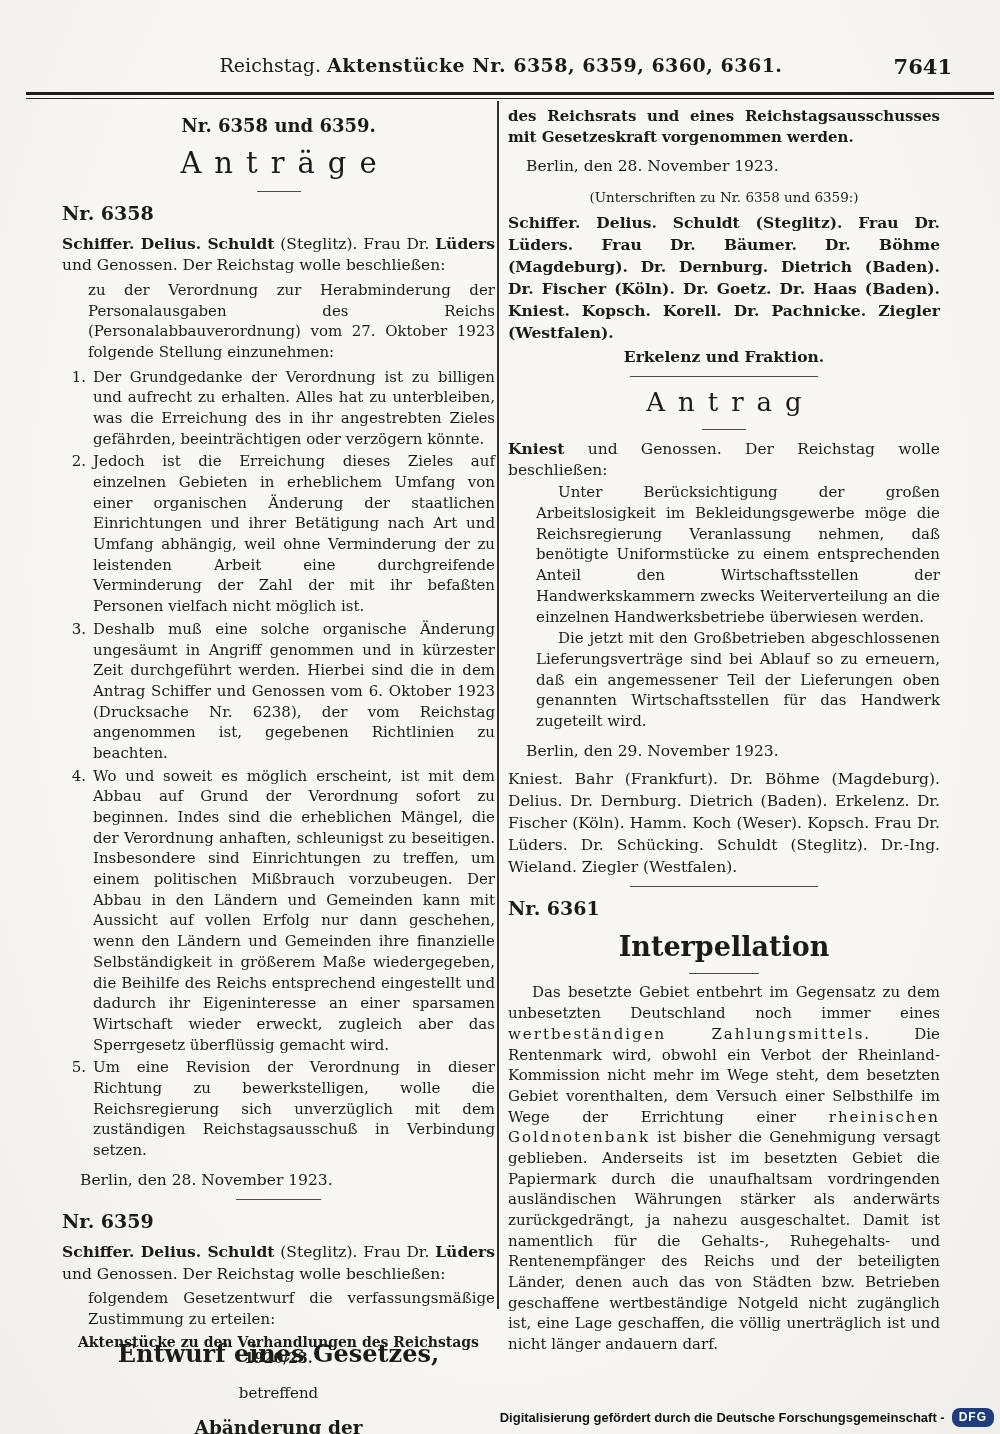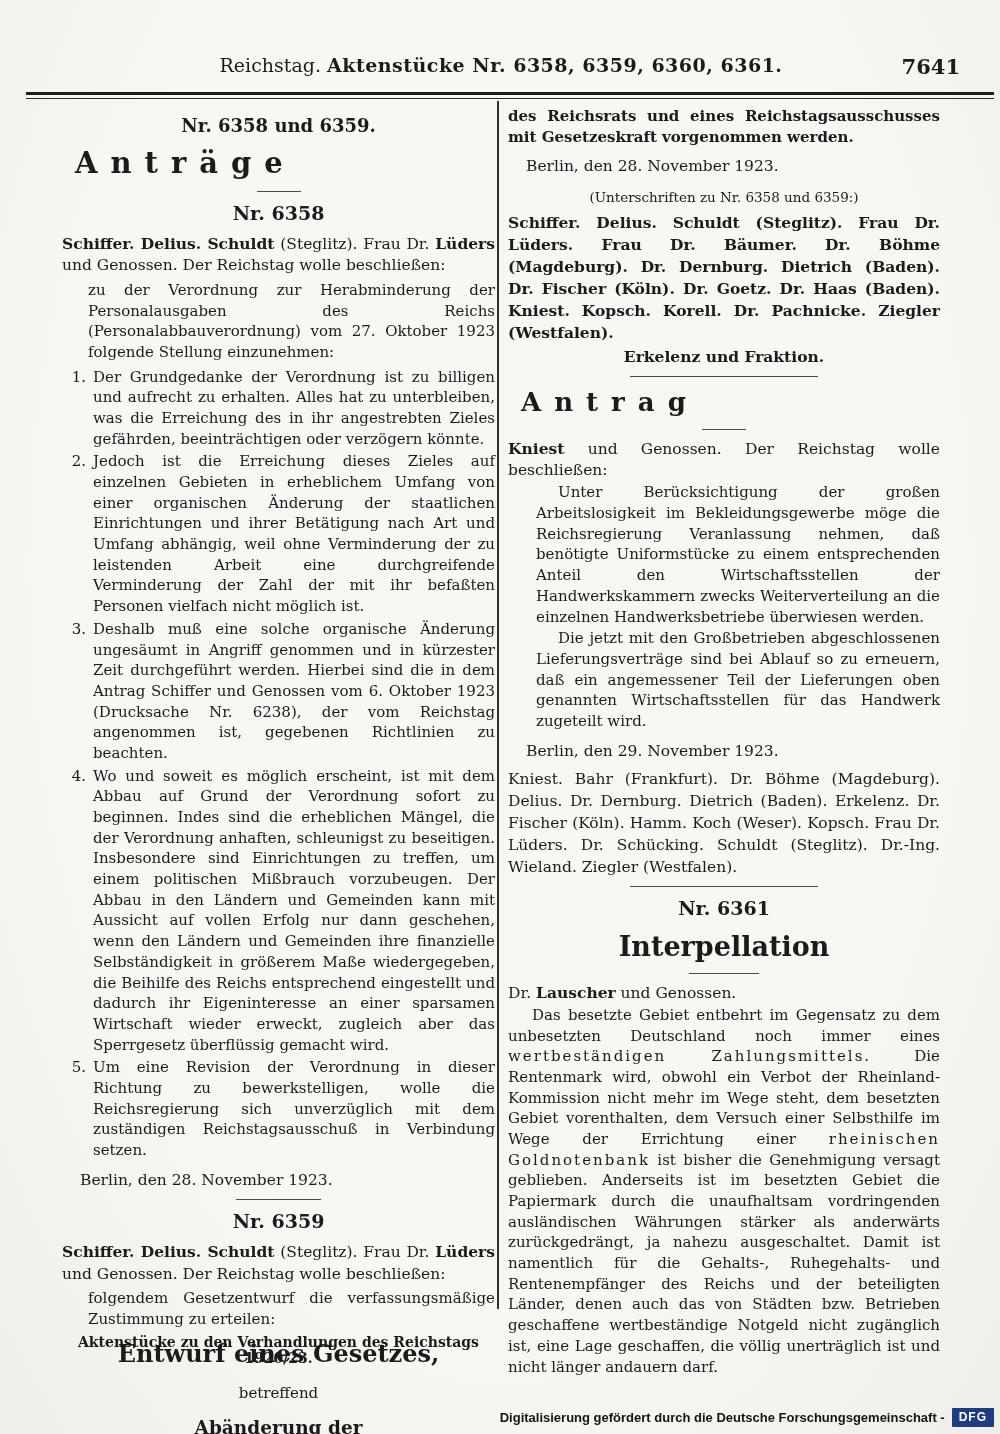--- a/index.html
+++ b/index.html
@@ -6,37 +6,37 @@
   .page{
     position:relative;width:1000px;height:1434px;margin:0 auto;
     background:#f6f5f1;
     background-image:radial-gradient(ellipse at 50% 40%, #f8f7f4 60%, #efeeea 100%);
     font-family:"DejaVu Serif", serif;color:#1b1b1b;overflow:hidden;
   }
   
   .header{position:absolute;top:54px;left:62px;width:878px;}
   .header-title{display:block;text-align:center;font-size:19px;}
   .header-title .hnum{font-weight:bold;letter-spacing:.5px;}
-  .page-number{position:absolute;top:54px;right:40px;font-size:21px;font-weight:bold;}
+  .page-number{position:absolute;top:54px;right:48px;font-size:21px;font-weight:bold;}
   .rule-thick{position:absolute;top:92px;left:26px;width:968px;height:3px;background:#1c1c1c;}
   .rule-thin{position:absolute;top:98px;left:26px;width:968px;height:1px;background:#2a2a2a;}
   .col-divider{position:absolute;left:497px;top:101px;width:2px;height:1208px;background:#2f2f2f;}
   
   .col{position:absolute;top:106px;font-size:15px;line-height:1.38;text-align:justify;}
   .col-left{left:62px;width:433px;}
   .col-right{left:508px;width:432px;}
   p{margin:0;}
   .kicker{text-align:center;font-weight:bold;font-size:18px;margin-top:8px;}
-  .title-xl{font-weight:bold;font-size:29px;letter-spacing:13px;text-indent:13px;margin:4px 0 2px;}
+  .title-xl{text-align:center;font-weight:normal;font-size:29px;letter-spacing:13px;text-indent:13px;margin:4px 0 2px;}
   .divider{border-top:1.6px solid #4c4c4c;margin:8px auto;}
   .div-xs{width:44px;}
   .div-sm{width:85px;}
   .div-md{width:70px;}
   .div-lg{width:188px;}
-  .doc-number{text-align:center;font-weight:bold;font-size:19px;margin:6px 0 7px;}
+  .doc-number{text-align:left;font-weight:bold;font-size:19px;margin:6px 0 7px;}
   .proposer{font-size:15.5px;}
   .proposer .nm{font-weight:bold;}
   .intro{margin:3px 0 4px 26px;}
   .list{margin-top:2px;}
   .list-item{display:flex;margin:0 0 2px 2px;}
   .list-item .num{flex:none;width:22px;text-align:right;margin-right:7px;}
   .list-item .txt{flex:1;}
   .dateline{margin:9px 0 6px 18px;font-size:15.5px;}
   .law-title{text-align:center;font-weight:bold;font-size:24px;margin:8px 0 1px;}
   .law-sub{text-align:center;font-size:15px;margin:12px;}
@@ -46,21 +46,21 @@
   .sig-block{font-weight:600;font-size:15.5px;line-height:1.42;}
   .sig-block-reg{font-size:15.5px;line-height:1.42;}
   .sig-last{text-align:center;font-weight:600;font-size:15.5px;margin-top:2px;}
   .block-indent{margin-left:28px;text-indent:22px;margin-top:1px;}
   .para-indent{text-indent:24px;}
   .spaced{letter-spacing:2px;}
   .footnote{position:absolute;left:62px;width:433px;top:1326px;text-align:center;font-size:14px;font-weight:600;margin-top:8px;}
   .digi-footer{position:absolute;right:6px;bottom:7px;display:flex;align-items:center;gap:7px;
     font-family:"Liberation Sans", sans-serif;font-size:13px;font-weight:bold;color:#141414;margin-top:32px;}
   .dfg-logo{display:inline-block;color:#fff;font-size:12px;font-weight:bold;letter-spacing:1px;
-    padding:2px 7px 3px;border-radius:1px;font-family:"Liberation Sans", sans-serif;}
+    padding:2px 7px 3px;border-radius:8px;font-family:"Liberation Sans", sans-serif;}
 </style>
 </head>
 <body>
 
 <div class="page">
 
   <div class="header">
     <span class="header-title"><span>Reichstag.  </span><span class="hnum">Aktenstücke Nr. 6358, 6359, 6360, 6361.</span></span>
   </div>
   <div class="page-number">7641</div>
@@ -128,21 +128,20 @@
     <p class="block-indent">Unter Berücksichtigung der großen Arbeitslosigkeit im Bekleidungsgewerbe möge die Reichsregierung Veranlassung nehmen, daß benötigte Uniformstücke zu einem entsprechenden Anteil den Wirtschaftsstellen der Handwerkskammern zwecks Weiterverteilung an die einzelnen Handwerksbetriebe überwiesen werden.</p>
     <p class="block-indent">Die jetzt mit den Großbetrieben abgeschlossenen Lieferungsverträge sind bei Ablauf so zu erneuern, daß ein angemessener Teil der Lieferungen oben genannten Wirtschaftsstellen für das Handwerk zugeteilt wird.</p>
     <p class="dateline">Berlin, den 29. November 1923.</p>
     <p class="sig-block-reg">Kniest. Bahr (Frankfurt). Dr. Böhme (Magdeburg). Delius. Dr. Dernburg. Dietrich (Baden). Erkelenz. Dr. Fischer (Köln). Hamm. Koch (Weser). Kopsch. Frau Dr. Lüders. Dr. Schücking. Schuldt (Steglitz). Dr.-Ing. Wieland. Ziegler (Westfalen).</p>
     <div class="divider div-lg"></div>
 
     <p class="doc-number">Nr. 6361</p>
     <p class="law-title" style="font-size:27px;margin-top:2px;">Interpellation</p>
     <div class="divider div-md"></div>
 
-    <p class="proposer"><span>Dr. </span><span class="nm">Lauscher</span><span> und Genossen.</span></p>
 
     <p class="para-indent"><span>Das besetzte Gebiet entbehrt im Gegensatz zu dem unbesetzten Deutschland noch immer eines </span><span class="spaced">wertbeständigen Zahlungsmittels.</span><span> Die Rentenmark wird, obwohl ein Verbot der Rheinland-Kommission nicht mehr im Wege steht, dem besetzten Gebiet vorenthalten, dem Versuch einer Selbsthilfe im Wege der Errichtung einer </span><span class="spaced">rheinischen Goldnotenbank</span><span> ist bisher die Genehmigung versagt geblieben. Anderseits ist im besetzten Gebiet die Papiermark durch die unaufhaltsam vordringenden ausländischen Währungen stärker als anderwärts zurückgedrängt, ja nahezu ausgeschaltet. Damit ist namentlich für die Gehalts-, Ruhegehalts- und Rentenempfänger des Reichs und der beteiligten Länder, denen auch das von Städten bzw. Betrieben geschaffene wertbeständige Notgeld nicht zugänglich ist, eine Lage geschaffen, die völlig unerträglich ist und nicht länger andauern darf.</span></p>
 
   </div>
 
   <p class="footnote">Aktenstücke zu den Verhandlungen des Reichstags 1920/23.</p>
 
   <div class="digi-footer">
     <span>Digitalisierung gefördert durch die Deutsche Forschungsgemeinschaft -</span>
     <span class="dfg-logo" style="background: rgb(30, 60, 126);">DFG</span>

